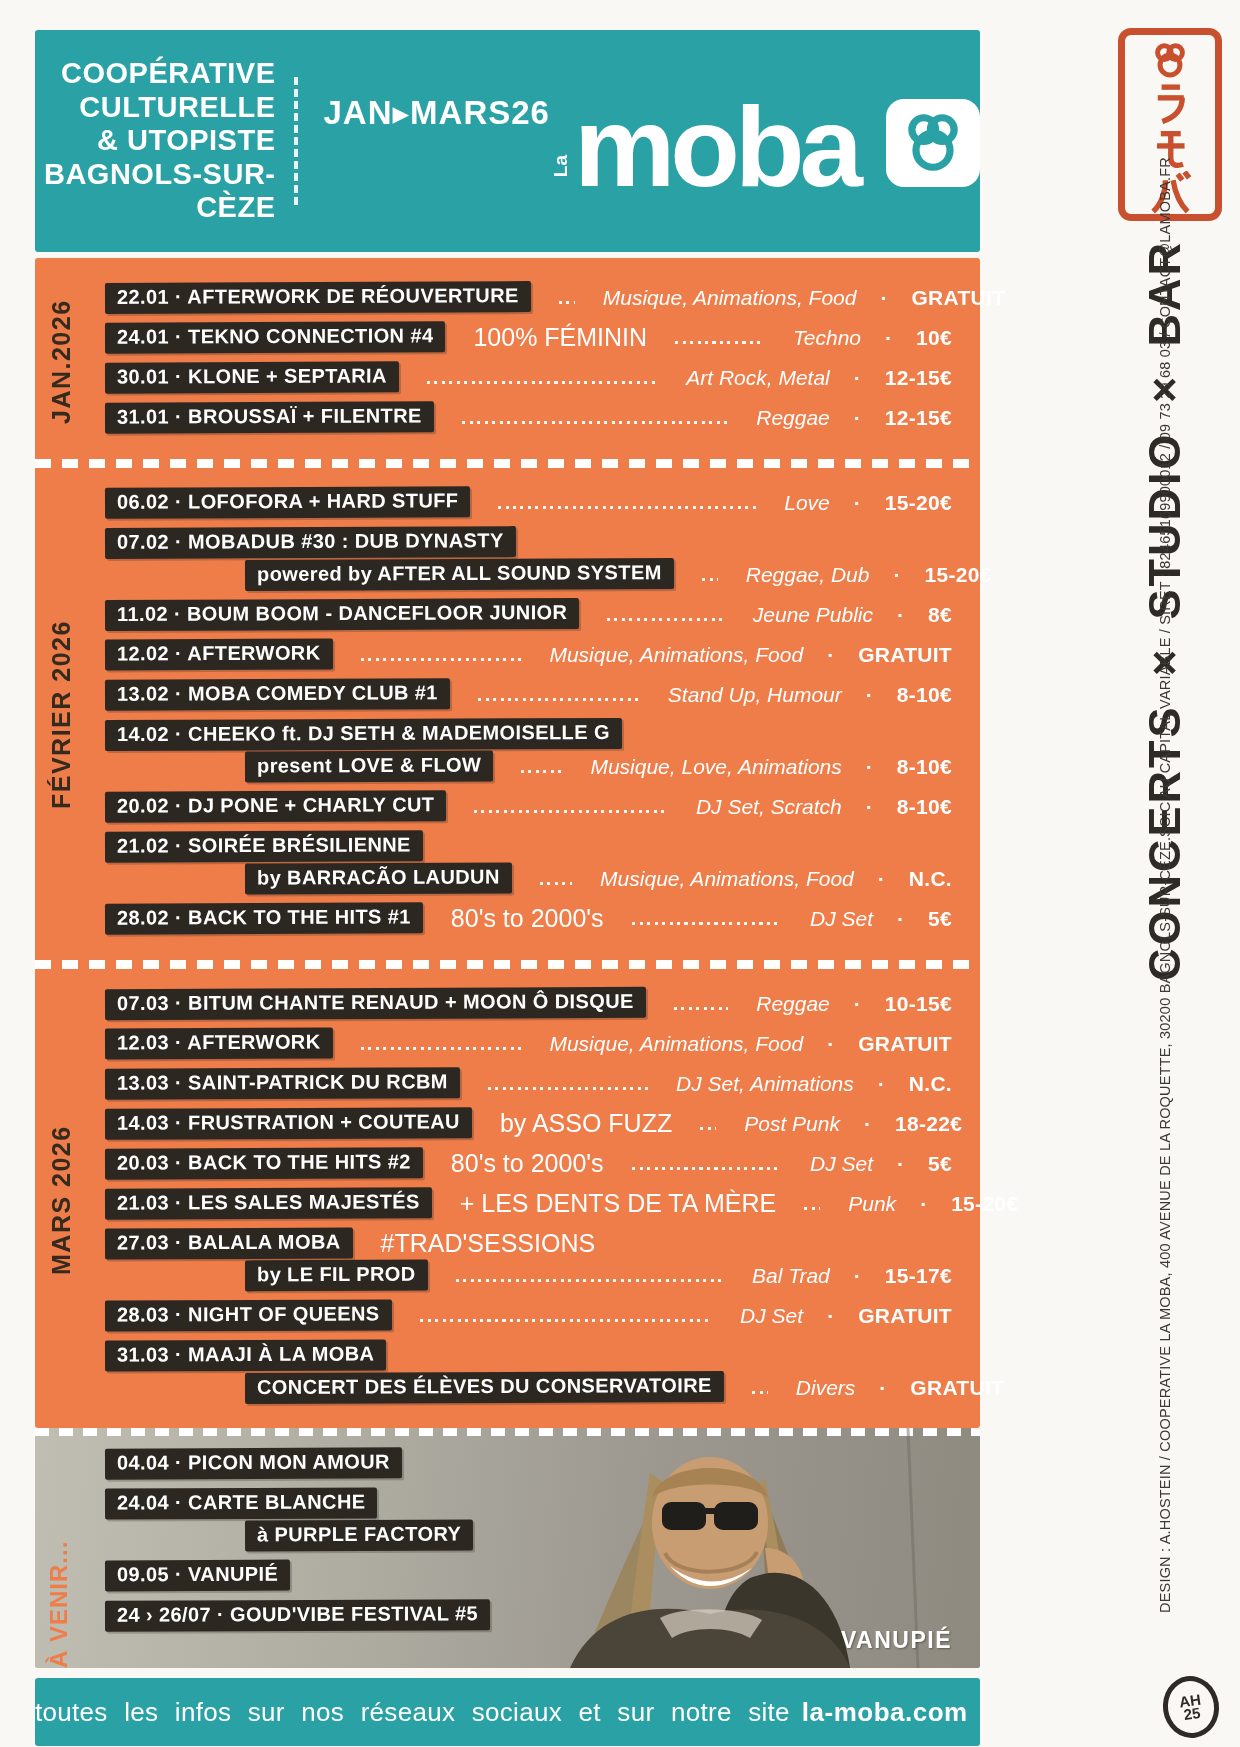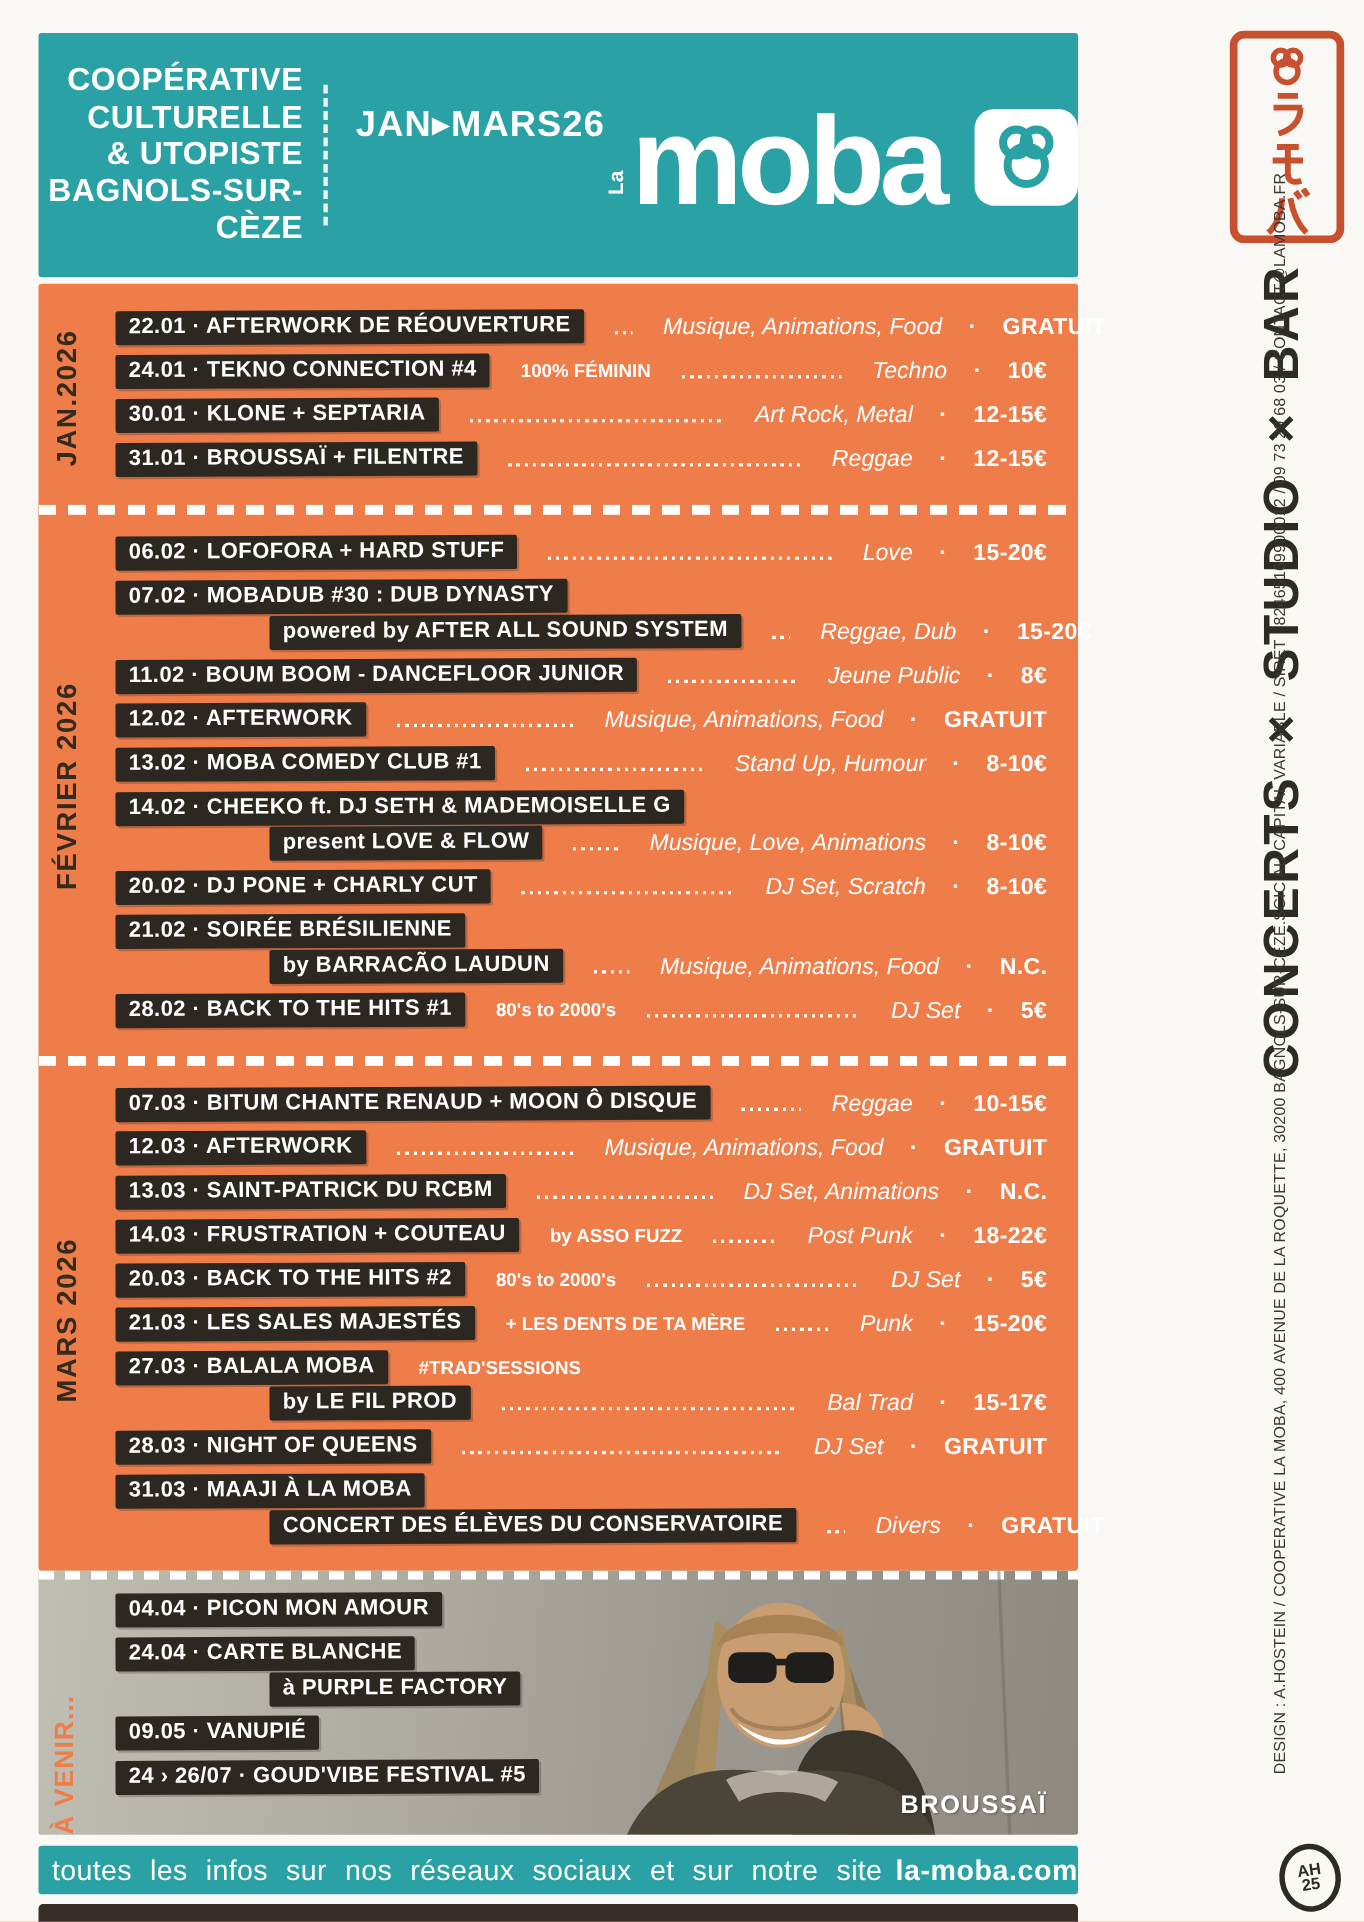--- a/index.html
+++ b/index.html
@@ -42,21 +42,21 @@
   }
   .events{margin:0 28px 0 70px;}
   .event{margin-bottom:9px;}
   .line{display:flex;align-items:center;min-height:31px;gap:16px;}
   .line.indent{margin-left:140px;margin-top:1px;}
   .tag{
     background:#2d2722;color:#fff;font-weight:bold;font-size:20px;letter-spacing:.4px;
     padding:3px 12px 5px;white-space:nowrap;border-radius:2px;transform:rotate(-.25deg);
     box-shadow:2px 2px 0 rgba(45,39,34,.25);
   }
-  .suffix{font-weight:bold;font-size:17px;margin-left:12px;white-space:nowrap;}
+  .suffix{font-weight:normal;font-size:25px;margin-left:12px;white-space:nowrap;}
   .leader{
     flex:1;min-width:16px;height:3px;margin:10px 12px 0;
     background:repeating-linear-gradient(90deg,rgba(255,255,255,.95) 0 3px,transparent 3px 7.5px);
   }
   .genre{font-style:italic;font-size:21px;white-space:nowrap;}
   .mdot{font-weight:bold;font-size:21px;margin:0 8px;}
   .price{font-weight:bold;font-size:21px;white-space:nowrap;letter-spacing:.3px;}
   .section-divider{
     height:9px;margin:15px 0 17px;
     background:repeating-linear-gradient(90deg,#fff 0 16px,transparent 16px 27px);
@@ -76,22 +76,22 @@
   }
   .upcoming-list{position:relative;z-index:2;padding:20px 0 0 70px;}
   .photo-caption{
     position:absolute;right:28px;bottom:14px;z-index:3;color:#fff;font-weight:bold;
     font-size:23px;letter-spacing:1.5px;text-shadow:1px 1px 2px rgba(0,0,0,.35);
   }
   .portrait{position:absolute;right:0;top:0;height:240px;z-index:1;}
 
   
   .info-bar{
-    margin-top:10px;height:44px;background:#2aa1a4;border-radius:3px;
-    display:flex;align-items:center;justify-content:flex-end;color:#fff;
+    margin-top:10px;height:68px;background:#2aa1a4;border-radius:3px;
+    display:flex;align-items:center;justify-content:flex-start;color:#fff;
     font-size:26px;word-spacing:9px;letter-spacing:.3px;
   }
   .info-bar b{margin-left:12px;letter-spacing:.5px;}
 
   
   .partner-bar{
     margin-top:9px;height:88px;background:#372e27;border-radius:4px;
     display:flex;align-items:center;justify-content:space-between;
     padding:0 18px;color:#fff;
   }
@@ -436,21 +436,21 @@
           <div class="line">
             <span class="tag">09.05 · VANUPIÉ</span>
           </div>
         </div>
         <div class="event">
           <div class="line">
             <span class="tag">24 › 26/07 · GOUD'VIBE FESTIVAL #5</span>
           </div>
         </div>
       </div>
-    <div class="photo-caption">BROUSSAÏ</div>
+    <div class="photo-caption">VANUPIÉ</div>
   </div>
 
   <div class="info-bar">
     <span>toutes les infos sur nos réseaux sociaux et sur notre site</span>
     <b>la-moba.com</b>
   </div>
 
   <div class="partner-bar"></div>
 </div>
 

